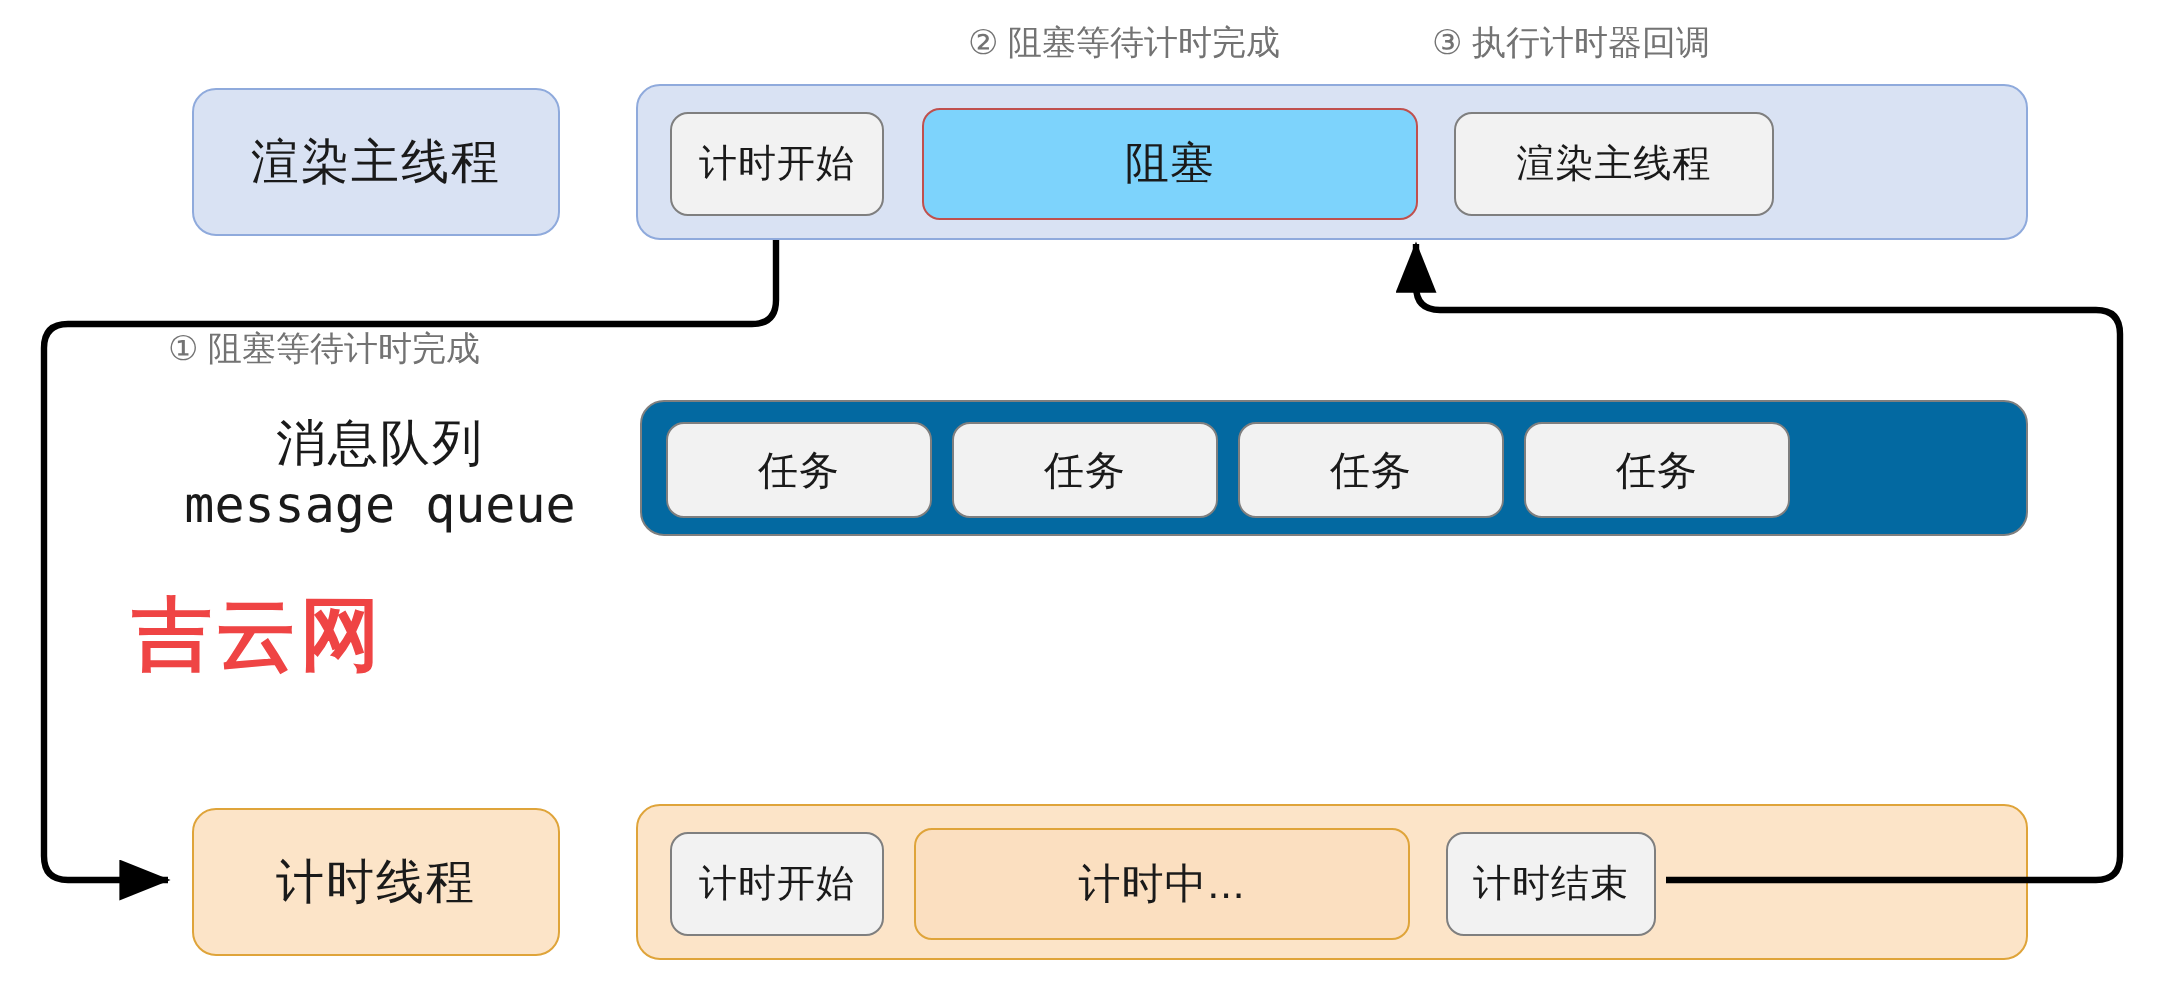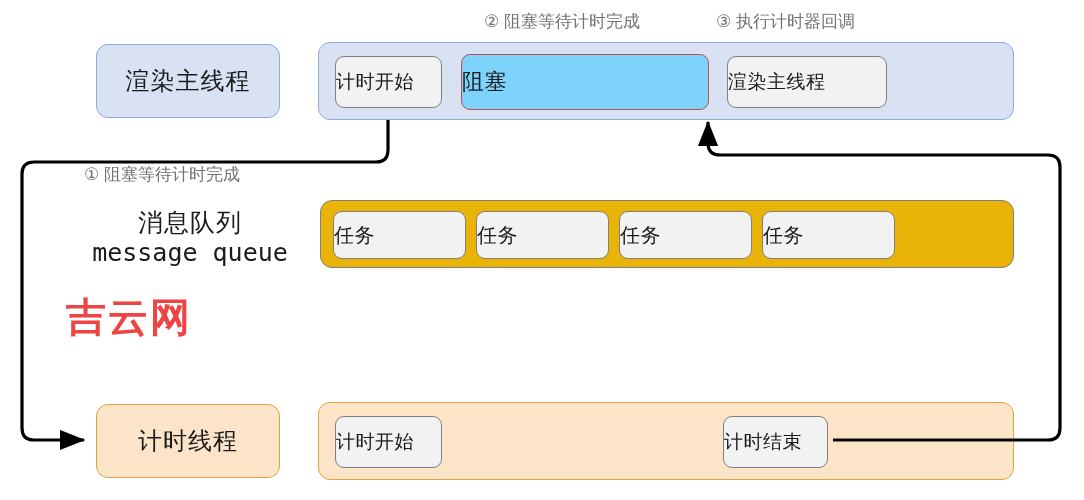--- a/index.html
+++ b/index.html
@@ -56,31 +56,31 @@
     background: #d9e2f3;
     border: 1.6px solid #8faadc;
   }
   
   .orange-fill {
     background: #fce4c8;
     border: 1.8px solid #dfa43a;
   }
   
   .gray-fill {
-    background: #eab308;
+    background: #0369a1;
     border: 1.6px solid #7f7f7f;
     font-family: Liberation Serif, serif;
   }
 
   
   .chip {
     box-sizing: border-box;
     display: flex;
     align-items: center;
-    justify-content: flex-start;
+    justify-content: center;
     border-radius: 9px;
     font-size: 19px;
     letter-spacing: 0.5px;
     white-space: nowrap;
   }
   .chip-gray {
     background: #f2f2f2;
     border: 1.6px solid #7f7f7f;
   }
   .chip-red {
@@ -190,20 +190,23 @@
   <div class="lane-label orange-fill" style="left:96px; top:404px; width:184px; height:74px;">
     <span>计时线程</span>
   </div>
 
   <div class="lane-track orange-fill" style="left:318px; top:402px; width:696px; height:78px;">
 
     <div class="chip chip-gray" style="position:absolute; left:16px; top:13px; width:107px; height:52px;">
       <span>计时开始</span>
     </div>
 
+    <div class="chip chip-orange" style="position:absolute; left:138px; top:11px; width:248px; height:56px;">
+      <span>计时中...</span>
+    </div>
 
     <div class="chip chip-gray" style="position:absolute; left:404px; top:13px; width:105px; height:52px;">
       <span>计时结束</span>
     </div>
   </div>
 
   <svg id="arrows" viewBox="0 0 1084 500">
     <defs>
       <marker id="arrowhead" markerWidth="9" markerHeight="9" refX="7.6" refY="3.2" orient="auto" markerUnits="strokeWidth">
         <path d="M0,0 L8,3.2 L0,6.4 z" fill="#000000"></path>

